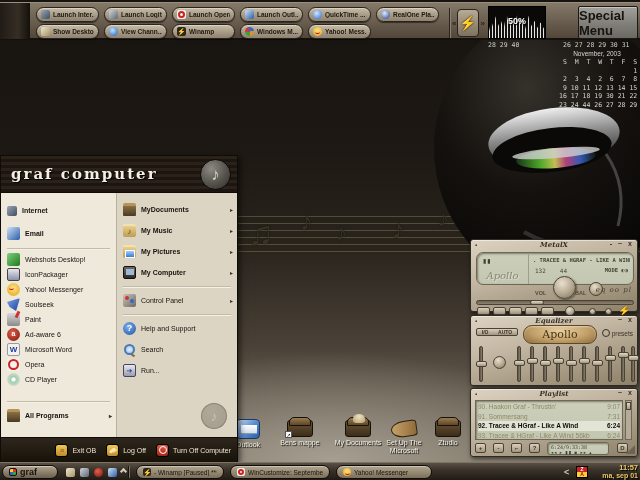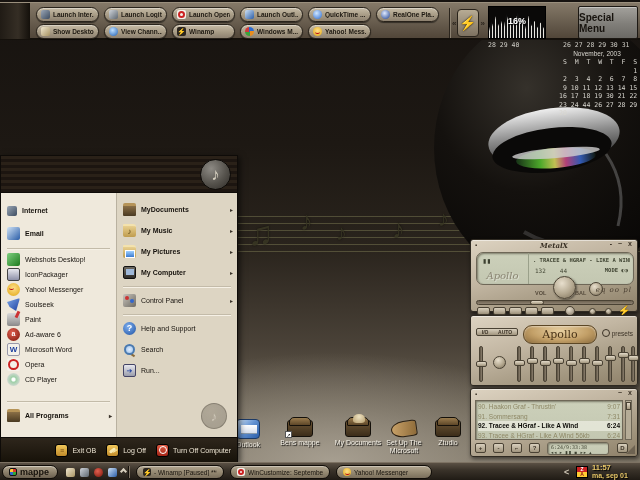--- a/index.html
+++ b/index.html
@@ -39,21 +39,21 @@
     font-size:14px; color:#f0c24a; text-shadow:0 0 2px #000; }
   #spectrum { left:488px; top:3px; width:58px; height:33px; background:#0a0908; border:1px solid #000; overflow:hidden; }
   #spectrum .bars { position:absolute; left:0; bottom:0; width:100%; height:100%;
     background:repeating-linear-gradient(90deg,#e8e6e0 0 1px, #111 1px 3px);
     clip-path:polygon(0 78%,4% 45%,8% 68%,12% 30%,16% 62%,21% 42%,26% 72%,31% 22%,36% 58%,41% 34%,46% 66%,51% 18%,56% 52%,61% 38%,66% 72%,71% 28%,76% 62%,81% 44%,86% 68%,92% 50%,100% 76%,100% 100%,0 100%); }
   #spectrum .pct { position:absolute; left:0; top:9px; width:100%; text-align:center;
     font-size:9px; font-weight:bold; color:#fff; text-shadow:1px 1px 1px #000; }
   #special-menu { left:578px; top:3px; width:60px; height:33px; border:1px solid #1c1813; border-radius:2px;
     background:linear-gradient(180deg,#a3a19c 0%, #807e79 55%, #6b6964 100%);
     box-shadow:inset 0 1px 0 rgba(255,255,255,.4); display:flex; align-items:center; justify-content:center;
-    font-size:10px; font-weight:bold; color:#17130e; }
+    font-size:13px; font-weight:bold; color:#17130e; }
 
   
   .cal-remnant { top:41px; z-index:2; color:#cfcdc6; font-size:6.5px; }
   #calendar { left:556px; top:50px; width:82px; z-index:2; color:#d8d6cf; text-align:center; }
   #calendar .cal-title { font-size:6.5px; margin-bottom:1px; }
   .mono { font-family:"DejaVu Sans Mono", monospace; white-space:pre; }
   #calendar .cal-line { font-size:6.5px; line-height:8.5px; text-align:left; padding-left:3px; }
 
   
   #startmenu { left:0; top:155px; width:238px; height:307px; z-index:4;
@@ -112,21 +112,21 @@
     border-radius:4px; border:1px solid #1c3a66; }
   #gl-outlook::after { content:""; position:absolute; left:4px; top:5px; width:16px; height:9px;
     background:linear-gradient(180deg,#fff,#cfd9ea); clip-path:polygon(0 0,100% 0,100% 100%,0 100%); box-shadow:inset 0 -1px 0 #89a; }
   #gl-setup { width:26px; height:16px; background:linear-gradient(100deg,#caa36a 0%,#8d6a38 100%);
     border-radius:60% 20% 20% 60%; border:1px solid #2b1f10; transform:rotate(-8deg); }
 
   
   .wa-win { left:470px; width:168px; z-index:3; border:1px solid #2f2a22; border-radius:3px;
     background:linear-gradient(165deg,#ddd3c1 0%,#c2b6a2 40%,#a2967f 75%,#8e8069 100%);
     box-shadow:inset 0 1px 0 rgba(255,255,255,.5), 1px 2px 4px rgba(0,0,0,.55); }
-  .wa-title { height:10px; display:flex; align-items:center; position:relative; }
+  .wa-title { height:10px; display:flex; align-items:flex-start; position:relative; }
   .wa-title .ttl { width:100%; text-align:center; font-family:"DejaVu Serif", serif; font-style:italic;
     font-weight:bold; font-size:7px; color:#3b3226; }
   .wa-ctl { position:absolute; right:3px; top:0; font-size:7px; font-weight:bold; color:#3b3226; letter-spacing:2px; }
   .wa-menu-dot { position:absolute; left:4px; top:2px; font-size:6px; color:#3b3226; }
   .lcd { background:linear-gradient(180deg,#ccd0ba,#c3c7b1); border:1px solid #6e6757;
     box-shadow:inset 1px 1px 2px rgba(60,55,40,.55); color:#444836; }
 
   
   #wa-main { top:239px; height:73px; }
   #wa-display { position:absolute; left:5px; top:12px; width:158px; height:33px; border-radius:7px; display:flex; }
@@ -218,21 +218,21 @@
     background:linear-gradient(180deg,#b2a690 0%, #948871 55%, #7a6f5c 100%);
     border:1px solid #110d08; display:flex; align-items:center; gap:3px; padding:0 6px;
     box-shadow:inset 0 1px 0 rgba(255,255,255,.35); overflow:hidden; }
   .task-btn .txt { font-size:6.5px; color:#17120c; white-space:nowrap; overflow:hidden; }
   .ti { width:8px; height:8px; border-radius:2px; flex:0 0 auto; }
   #tray-collapse { left:564px; top:4px; font-size:9px; color:#cfc7b6; font-weight:bold; }
   #tray-za { left:576px; top:3px; width:12px; height:12px; border:1px solid #000;
     display:flex; flex-direction:column; font-weight:bold; text-align:center; }
   #tray-za .z { background:#c22; color:#fff; font-size:5px; line-height:5px; }
   #tray-za .a { background:#fc3; color:#811; font-size:5px; line-height:5px; }
-  #clock { left:592px; top:1px; width:46px; text-align:left; color:#e9c868; font-weight:bold;
+  #clock { left:592px; top:1px; width:46px; text-align:right; color:#e9c868; font-weight:bold;
     text-shadow:1px 1px 1px #000; }
   #clock .t { font-size:7.5px; line-height:8px; }
   #clock .d { font-size:7px; line-height:8px; }
 
   
   .i-ie { background:linear-gradient(135deg,#9aa6b5,#3d4c60); }
   .i-logi { background:linear-gradient(135deg,#cfd4da,#5e6770); }
   .i-opera { background:#f4f1ea; position:relative; }
   .i-opera::after { content:""; position:absolute; inset:1px; border:2px solid #c22; border-radius:50%; }
   .i-outlookm { background:linear-gradient(135deg,#cfe2f5,#2a5da8); }
@@ -365,21 +365,21 @@
     </div>
 
   <div id="tb-sep" class="abs"></div>
   <div id="dock-winamp" class="abs">
     <span class="arr">«</span>
     <span class="bolt-btn">⚡</span>
     <span class="arr">»</span>
   </div>
   <div id="spectrum" class="abs">
     <div class="bars"></div>
-    <div class="pct">16%</div>
+    <div class="pct">50%</div>
   </div>
   <div id="special-menu" class="abs">
     <span>Special Menu</span>
   </div>
 </div>
 
 <div class="cal-remnant mono abs" style="left:488px">28 29 40</div>
 <div class="cal-remnant mono abs" style="left:563px">26 27 28 29 30 31</div>
 <div id="calendar" class="abs">
   <div class="cal-title">November, 2003</div>
@@ -410,20 +410,21 @@
   <div class="glyph" id="gl-setup"></div>
   <div class="lbl">Set Up The Microsoft</div>
 </div>
 <div class="dicon abs" style="left:420px; top:420px;">
   <div class="glyph chest"></div>
   <div class="lbl">Ztudio</div>
 </div>
 
 <div id="startmenu" class="abs">
   <div id="sm-header">
+    <div id="sm-username">graf computer</div>
     <div id="sm-avatar">
         <span>♪</span>
       </div>
   </div>
   <div id="sm-body">
     <div id="sm-left">
       <div class="mrow tall b">
           <span class="mi sm i-ie"></span>
           <span class="txt">Internet</span>
         </div>
@@ -566,20 +567,25 @@
     <div class="wa-tbtn" style="left:48px"></div>
     <div class="wa-tbtn" style="left:64px"></div>
     <div id="wa-eject"></div>
     <div class="wa-mini" style="left:112px"></div>
     <div class="wa-mini" style="left:128px"></div>
     <div id="wa-bolt2">⚡</div>
   </div>
 </div>
 
 <div id="wa-eq" class="wa-win abs">
+  <div class="wa-title">
+    <span class="wa-menu-dot">▪</span>
+    <span class="ttl">Equalizer</span>
+    <span class="wa-ctl"><span>~</span> <span>x</span></span>
+  </div>
   <div id="eq-io">
     <span>I/O</span>
     <span>AUTO</span>
   </div>
   <div id="eq-display">
       <span class="txt">Apollo</span>
     </div>
   <div id="eq-presets"><span>presets</span></div>
   <div class="eq-slider" style="left:8px">
       <div class="eq-hnd" style="top:14px"></div>
@@ -613,20 +619,21 @@
       <div class="eq-hnd" style="top:5px"></div>
     </div>
   <div class="eq-slider" style="left:160px">
       <div class="eq-hnd" style="top:8px"></div>
     </div>
 </div>
 
 <div id="wa-pl" class="wa-win abs">
   <div class="wa-title">
     <span class="wa-menu-dot">▪</span>
+    <span class="ttl">Playlist</span>
     <span class="wa-ctl"><span>~</span> <span>x</span></span>
   </div>
   <div id="pl-list" class="lcd">
     <div class="pl-row">
         <span>90. Haakon Graf - Thrustin'</span>
         <span>9:07</span>
       </div>
     <div class="pl-row">
         <span>91. Sommersang</span>
         <span>7:31</span>
@@ -653,21 +660,21 @@
       <div id="pl-mini">◂◂ ▸ ▮▮ ■ ▸▸ ▴</div>
     </div>
     <div class="pl-btn" style="left:142px"><span>D</span></div>
     <div id="pl-grip"></div>
   </div>
 </div>
 
 <div id="taskbar" class="abs">
   <div id="start-btn" class="abs">
     <span class="logo"></span>
-    <span class="txt">mappe</span>
+    <span class="txt">graf</span>
   </div>
   <div class="ql abs i-showdesk" style="left:66px"></div>
   <div class="ql abs i-logi" style="left:80px"></div>
   <div class="ql abs i-adaware" style="left:94px"></div>
   <div class="ql abs i-outlookm" style="left:108px"></div>
   <div id="ql-chevron" class="abs" style="left:121px"></div>
   <div id="tb-sep2" class="abs"></div>
 
   <div class="task-btn abs" style="left:136px; width:88px;">
     <span class="ti i-winamp"></span>

